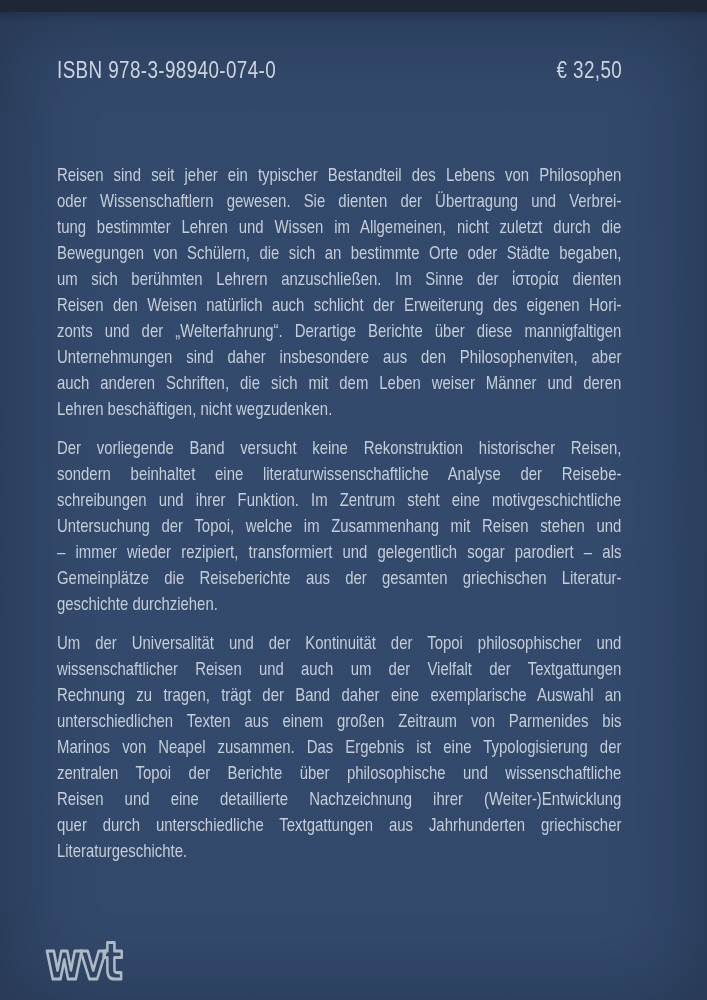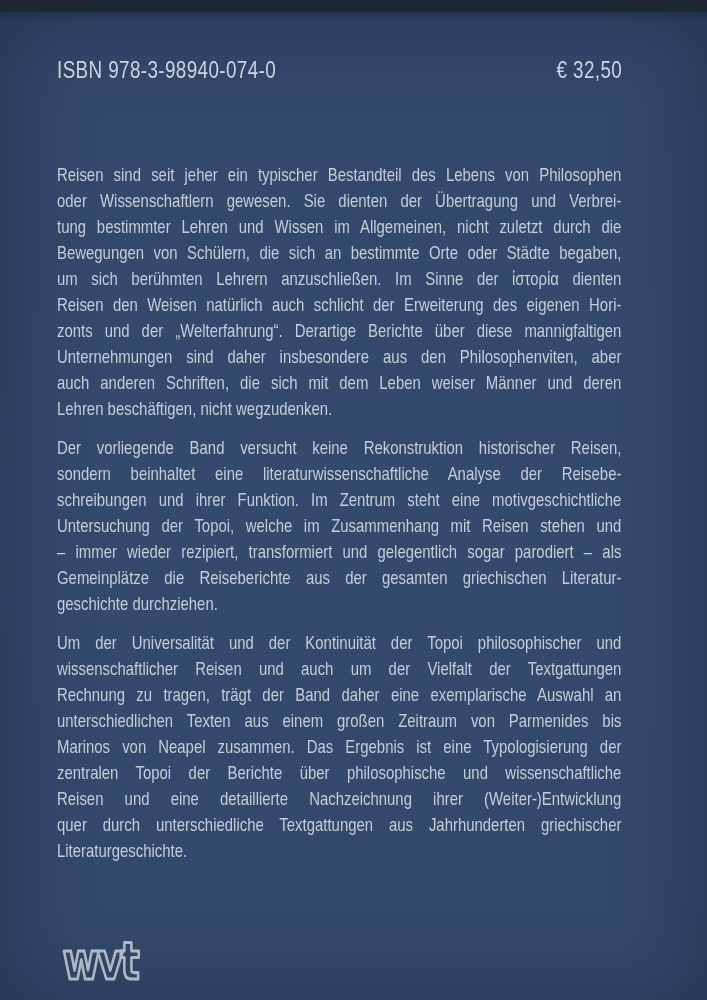--- a/index.html
+++ b/index.html
@@ -32,21 +32,21 @@
   }
   .para{margin:0 0 13px 0;}
   .line{
     text-align:justify;
     text-align-last:justify;
     white-space:normal;
     height:26px;overflow:visible;
   }
   .line-last{text-align-last:left;}
   .logo-wrap{
-    position:absolute;left:61px;top:927px;
+    position:absolute;left:44px;top:927px;
     width:100px;height:46px;
   }
 </style>
 </head>
 <body>
 
 <div class="cover">
 
   <div class="header">
     <span class="isbn">ISBN 978-3-98940-074-0</span>

